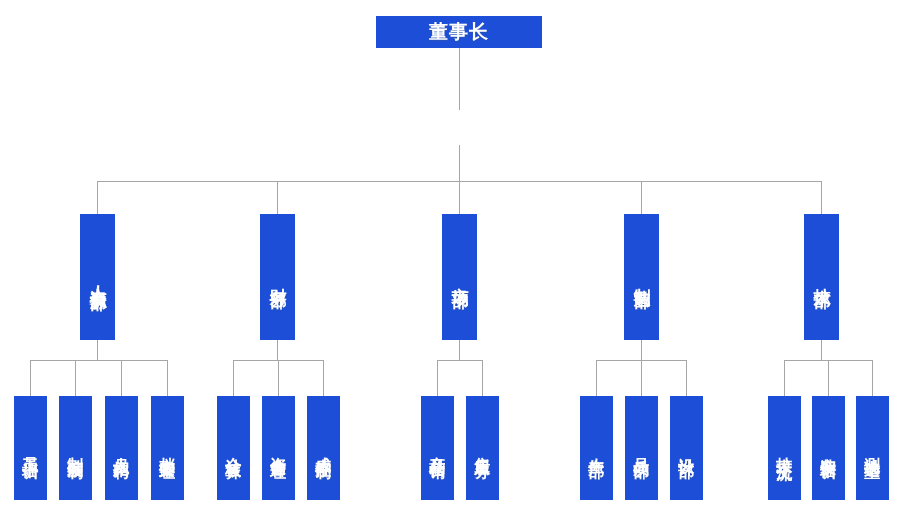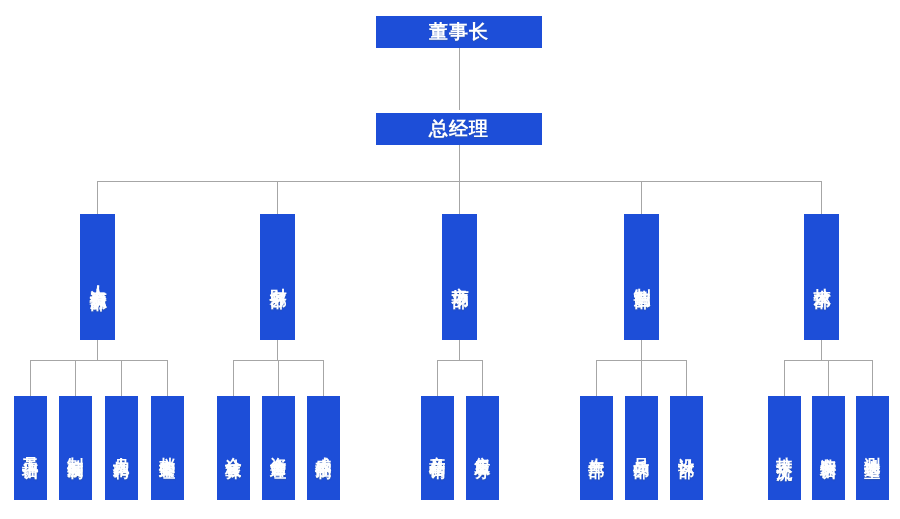--- a/index.html
+++ b/index.html
@@ -119,24 +119,20 @@
   <div class="conn h" style="left:784px; top:360px; width:88px;"></div>
   <div class="conn v" style="left:784px; top:360px; height:36px;"></div>
   <div class="conn v" style="left:828px; top:360px; height:36px;"></div>
   <div class="conn v" style="left:872px; top:360px; height:36px;"></div>
 
   <div class="node level1" style="left:376px; top:16px; width:166px; height:32px;">
     <span class="shadow-layer"></span>
     <span class="node-label">董事长</span>
   </div>
 
-  <div class="node level1" style="left:376px; top:113px; width:166px; height:32px;">
-    <span class="shadow-layer"></span>
-    <span class="node-label">总经理</span>
-  </div>
 
   <div class="node level2 vert" style="left:80px; top:214px; width:35px; height:126px;">
     <span class="shadow-layer"></span>
     <span class="node-label">人力资源部</span>
   </div>
 
   <div class="node level2 vert" style="left:260px; top:214px; width:35px; height:126px;">
     <span class="shadow-layer"></span>
     <span class="node-label">财务部</span>
   </div>

